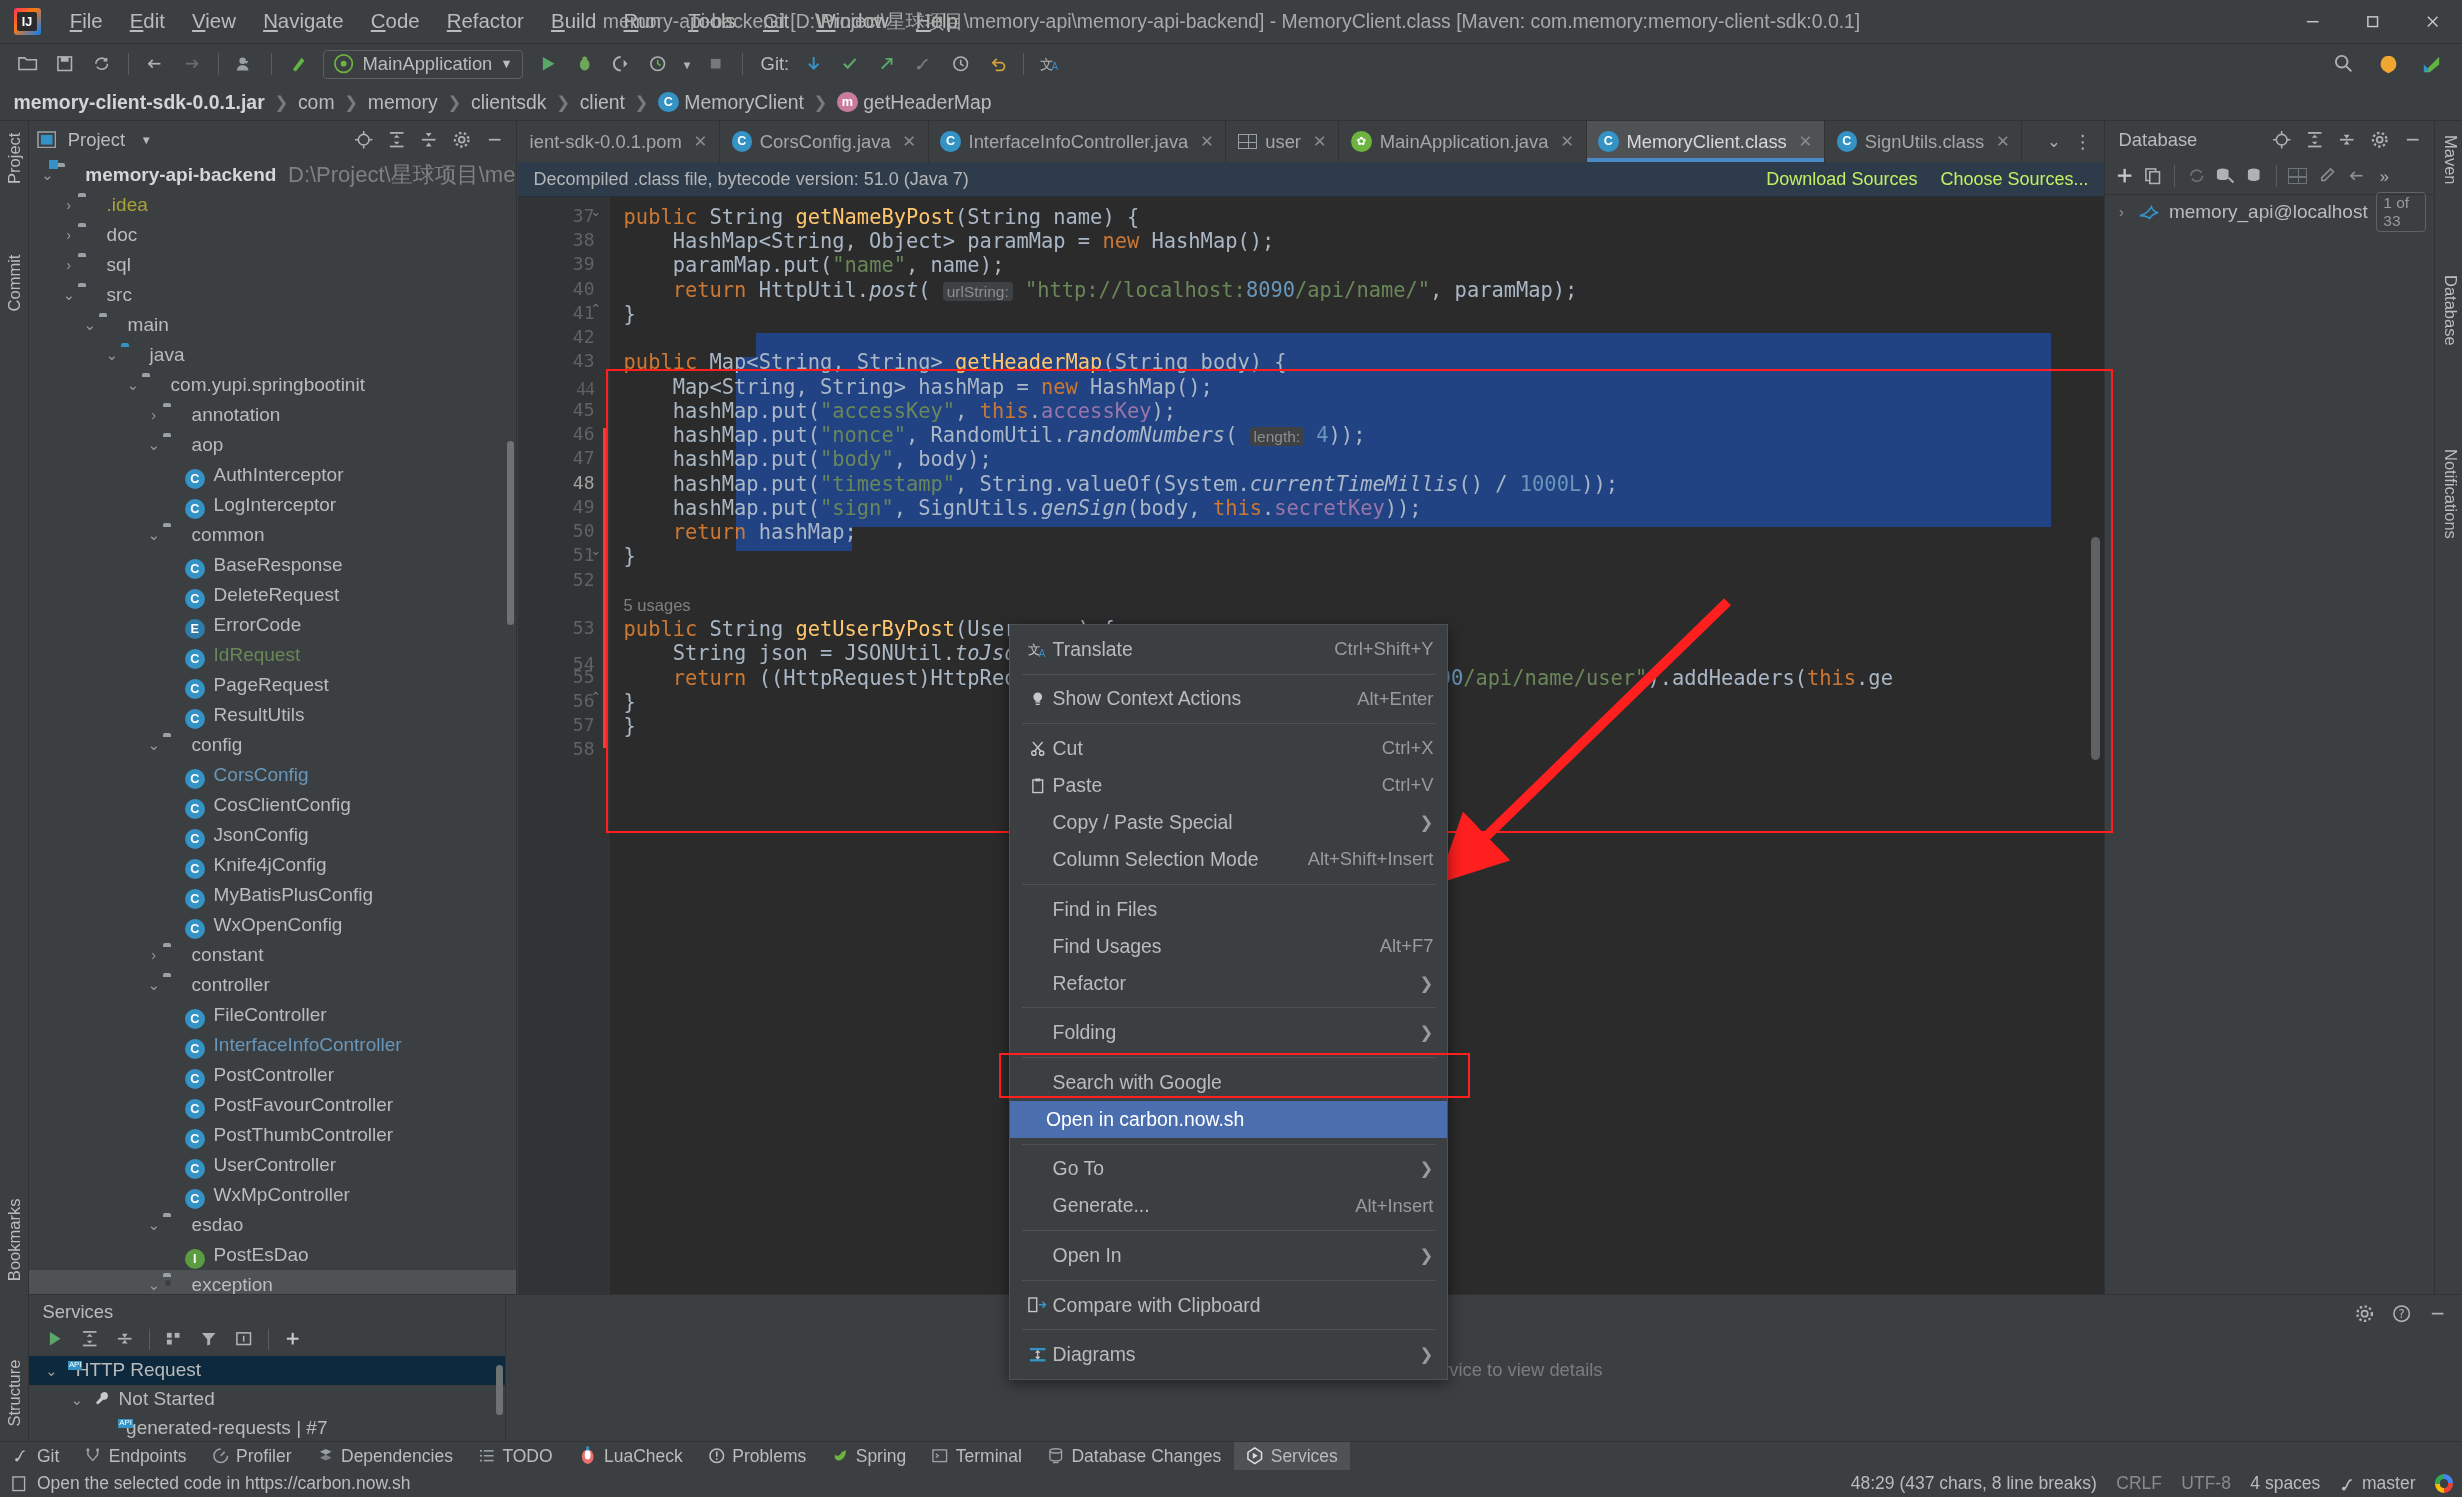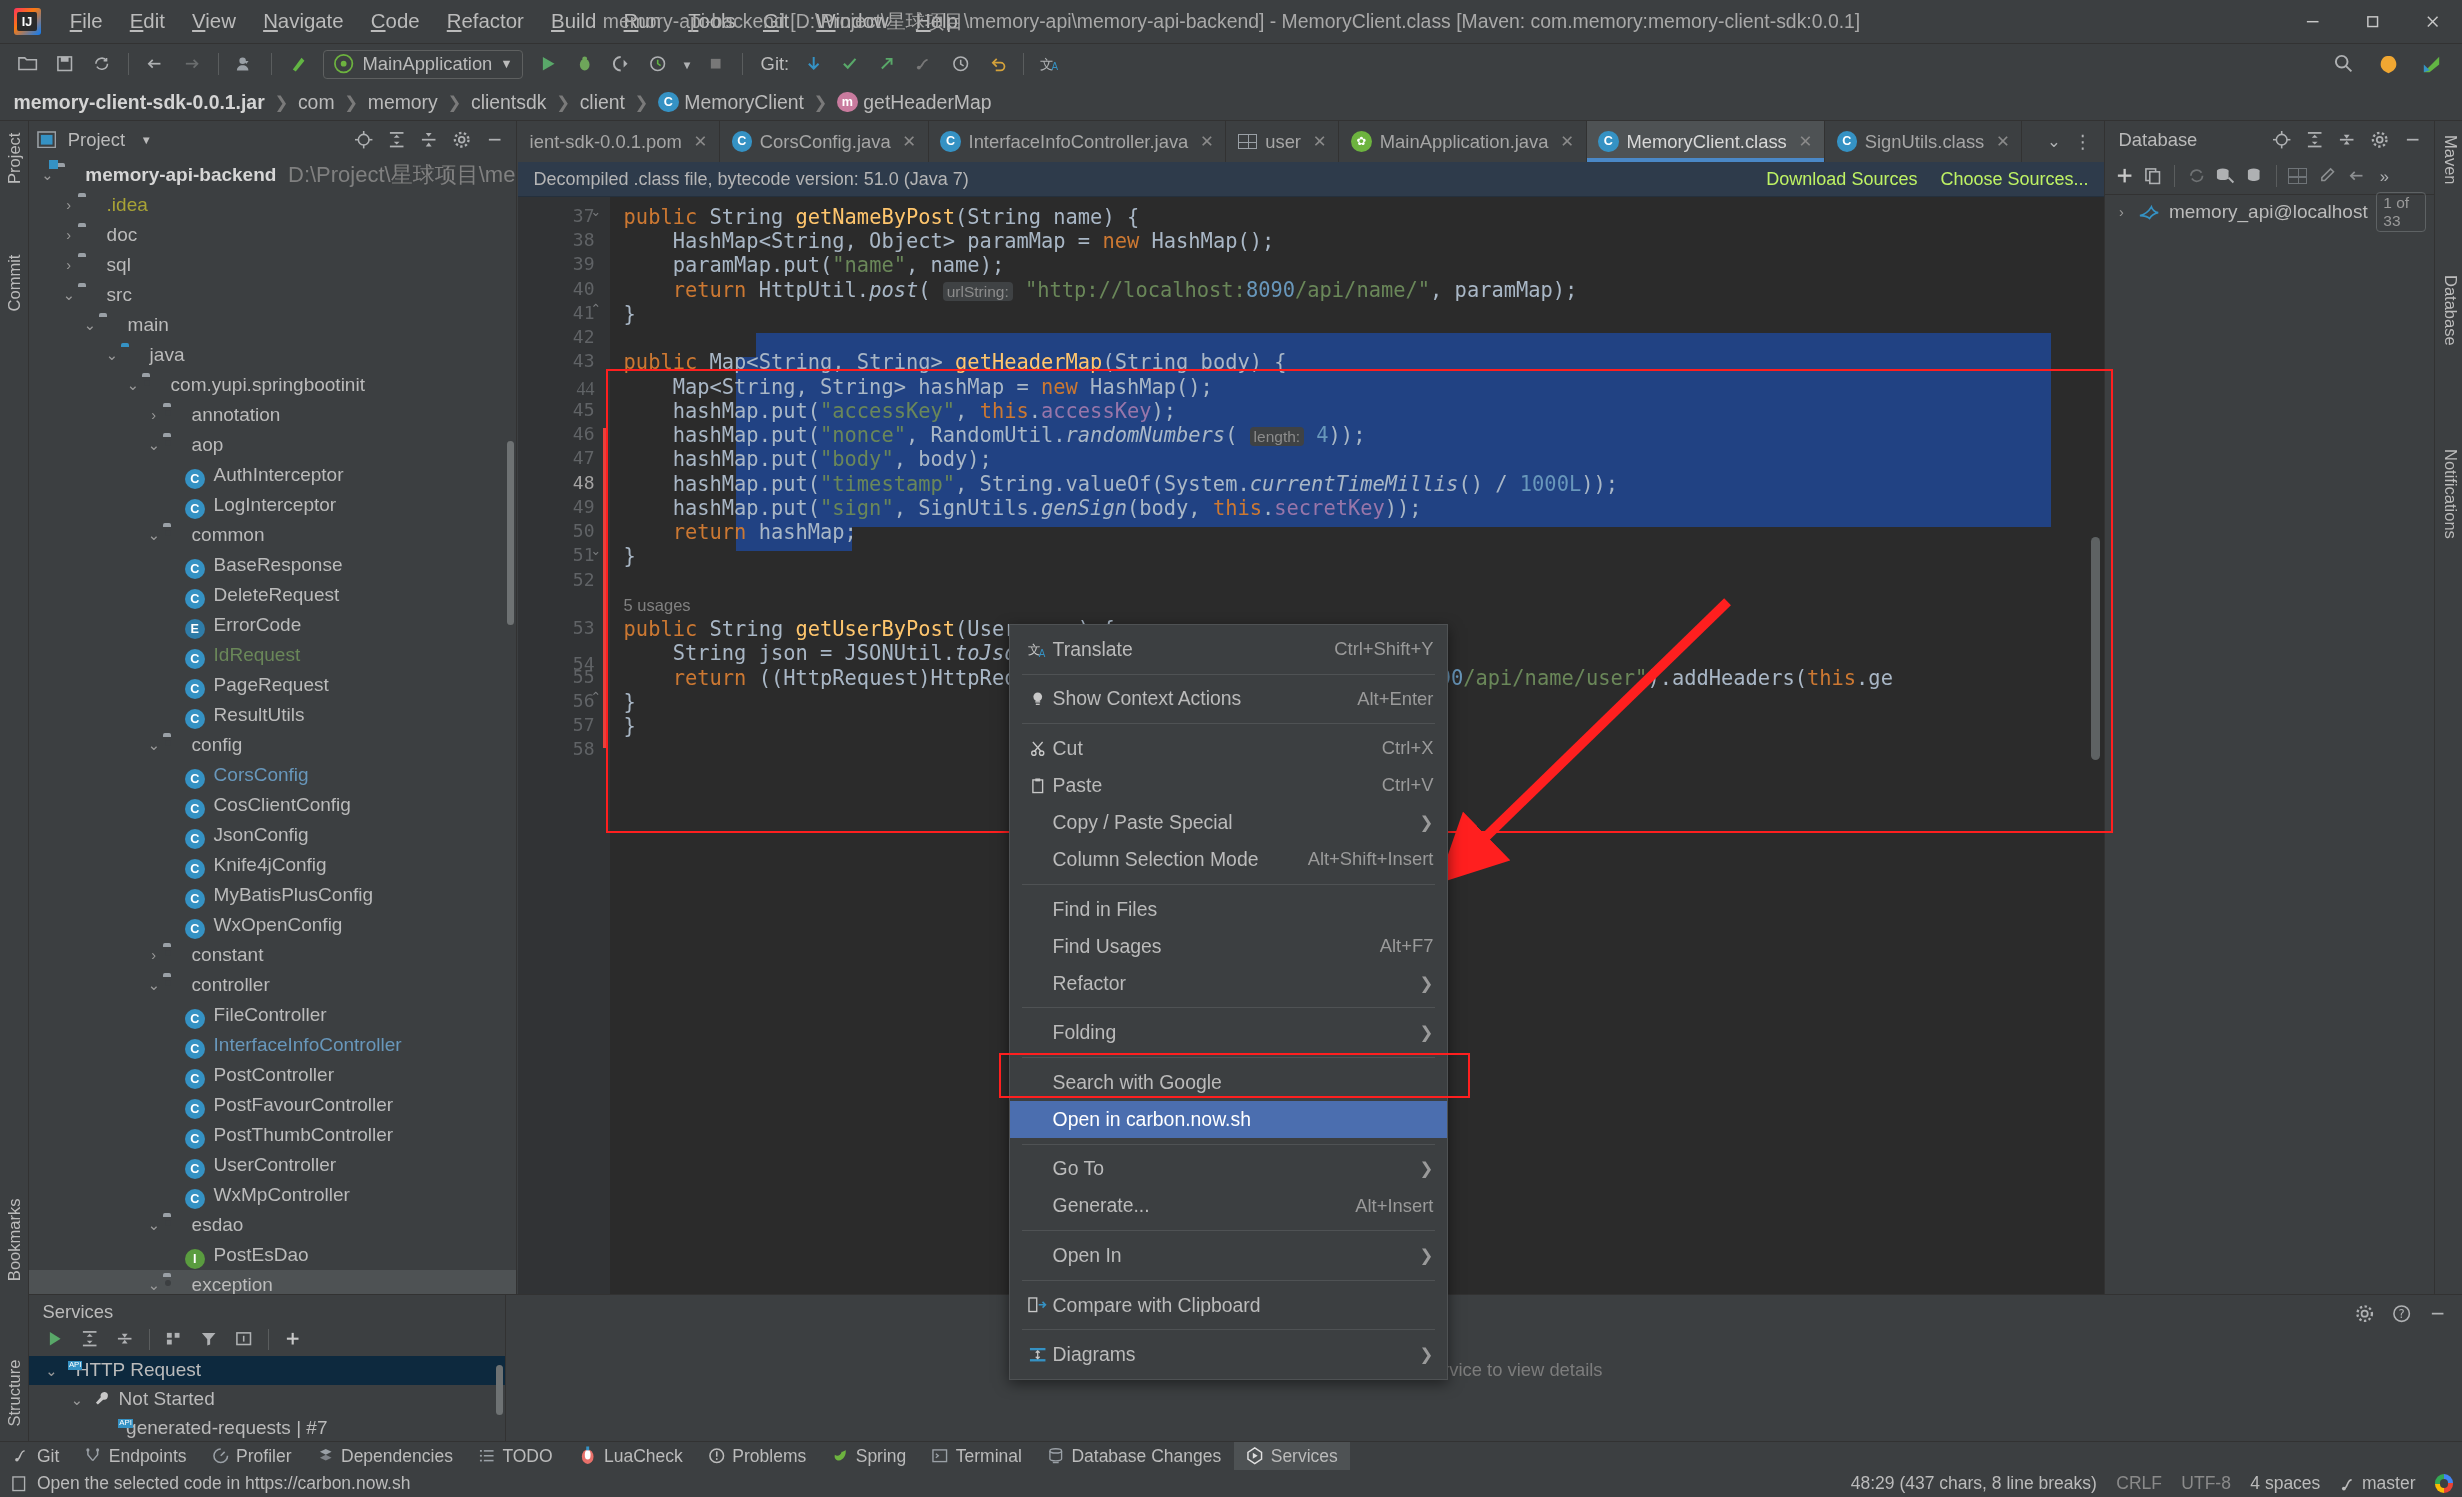--- a/index.html
+++ b/index.html
@@ -260,21 +260,21 @@
   
   .ctxmenu {
     position: absolute; left: 1009px; top: 624px; width: 439px;
     background: #3c3f41; border: 1px solid #4f5254; z-index: 40;
     box-shadow: 0 3.9px 13.6px rgba(0,0,0,0.5); padding: 5.8px 0;
   }
   .cm-item {
     display: flex; align-items: center; height: 37px; padding: 0 13.6px;
     font-size: 19.4px; color: #bbbbbb; position: relative;
   }
-  .cm-item.sel { background: #4b6eaf; color: #ffffff; }
+  .cm-item.sel { background: #4b6eaf; color: #ffffff; padding-left: 7px; }
   .cm-ico {
     width: 29px; flex: none; display: flex; align-items: center;
     justify-content: center; font-size: 17.5px; color: #afb1b3;
   }
   .cm-lbl { flex: 1; }
   .cm-key { color: #9a9a9a; font-size: 18.4px; margin-left: 21.3px; }
   .cm-arrow { color: #9a9a9a; font-size: 16.5px; margin-left: 21.3px; }
   .cm-sep { height: 1px; background: #4f5254; margin: 5.8px 11.6px; }
   .u { text-decoration: underline; }
 

